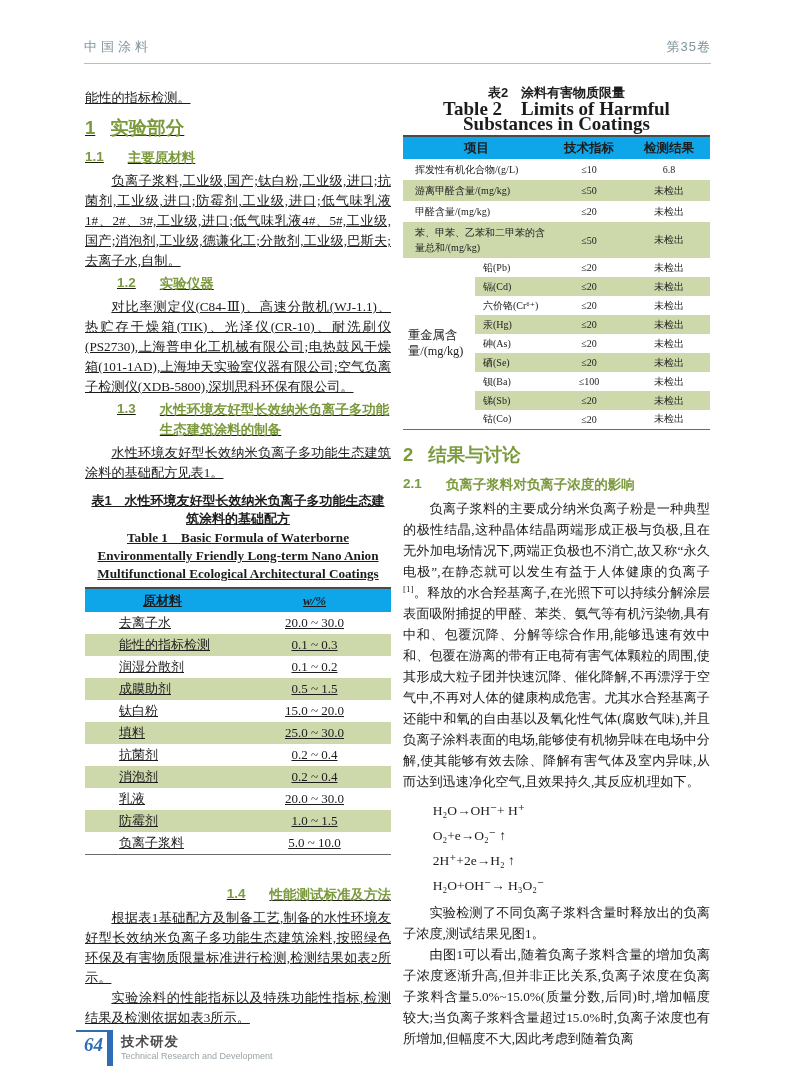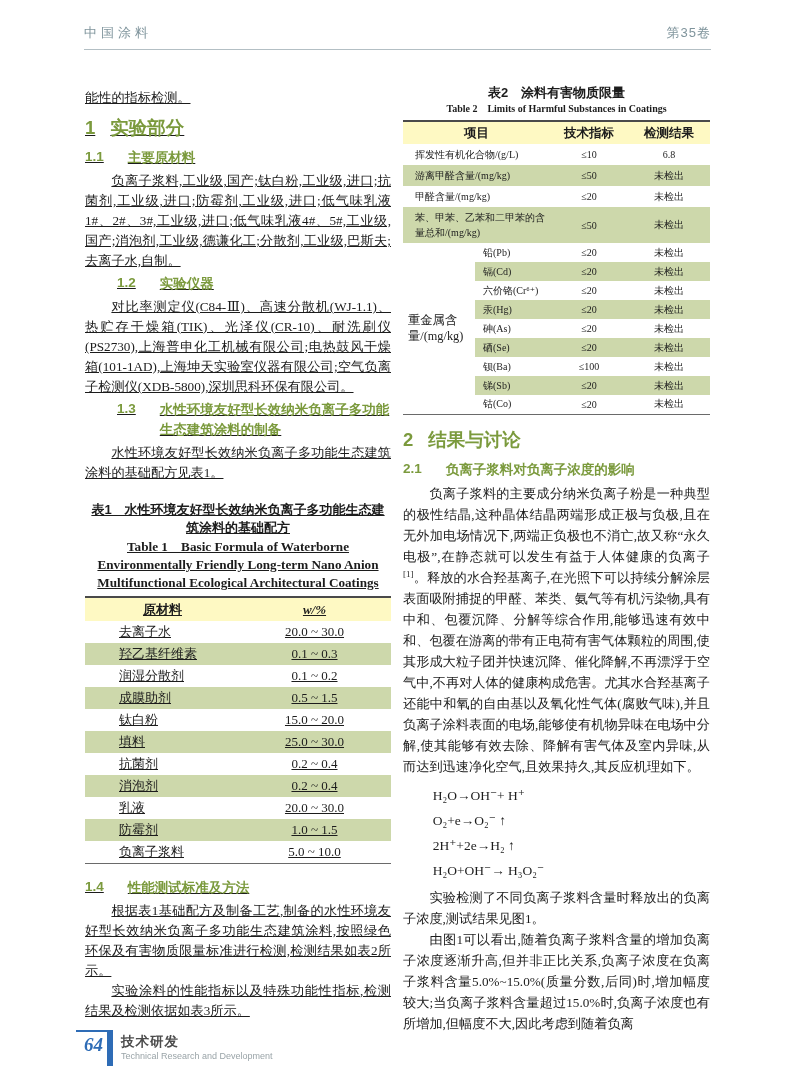--- a/index.html
+++ b/index.html
@@ -4,21 +4,21 @@
 <style>
   * { margin:0; padding:0; box-sizing:border-box; }
   html,body { background:#e8e8e8; }
   .page {
     position:relative; width:794px; height:1077px; background:#ffffff;
     font-family:"Liberation Serif","DejaVu Serif",serif;
     color:#1c1c1c; overflow:hidden;
   }
   
   .running-head {
-    position:absolute; left:84px; right:83px; top:24px;
+    position:absolute; left:84px; right:83px; top:38px;
     display:flex; justify-content:space-between; align-items:flex-end;
     border-bottom:1px solid #b3bfc4; padding-bottom:7px;
     color:#7f949c; font-size:13px;
     font-family:"Liberation Sans","DejaVu Sans",sans-serif;
   }
   .journal-name { letter-spacing:4px; }
   .volume-no { letter-spacing:1px; }
 
   
   .col { position:absolute; width:306px; top:88px; }
@@ -30,34 +30,34 @@
   p.cont { text-indent:0; }
 
   
   .h1 { color:#7b9a3d; font-family:"Liberation Sans","DejaVu Sans",sans-serif;
         font-weight:bold; font-size:18.5px; line-height:26px; display:flex; gap:15px;
         margin-top:7px; margin-bottom:7px; }
   .h2 { color:#7b9a3d; font-family:"Liberation Sans","DejaVu Sans",sans-serif;
         font-weight:bold; font-size:13.5px; line-height:18px; display:flex; gap:24px;
         margin-bottom:3px; }
   .h2 .ttl { line-height:20px; }
-  .mt2{margin-top:2px;} .mt3{margin-top:3px;margin-left:32px;} .mt10{margin-top:10px;} .mt12{margin-top:12px;} .mt14{margin-top:14px;}
+  .mt2{margin-top:2px;} .mt3{margin-top:3px;margin-left:32px;} .mt10{margin-top:10px;} .mt12{margin-top:12px;} .mt14{margin-top:30px;justify-content:flex-end;}
 
   
   .cap-zh { font-family:"Liberation Sans","DejaVu Sans",sans-serif; font-weight:bold;
             font-size:13px; line-height:17.5px; text-align:center; }
   .cap-en { font-family:"Liberation Serif","DejaVu Serif",serif; font-weight:bold;
             font-size:13.2px; line-height:18px; text-align:center; margin-top:2px; }
   .col-right .cap-zh { line-height:15px; }
-  .col-right .cap-en { font-size:10px; line-height:15px; margin-top:1px; }
+  .col-right .cap-en { font-size:19px; line-height:15px; margin-top:1px; }
 
   
   table { width:100%; border-collapse:collapse; margin-top:4px;
           border-top:2px solid #4a4a4a; border-bottom:1.5px solid #6a6a6a; }
-  th { background:#fef9c3; font-weight:bold; font-size:13px; height:24px; }
+  th { background:#0ea5e9; font-weight:bold; font-size:13px; height:24px; }
   td { font-size:13px; }
 
   
   .t1 td { height:22px; }
   .t1 .c-name { width:50%; padding-left:34px; text-align:left; }
   .t1 .c-val  { text-align:center; }
   .t1 tbody tr:nth-child(even) { background:#cdd8ab; }
   .w-italic { font-style:italic; font-family:"Liberation Serif","DejaVu Serif",serif; }
 
   
@@ -121,37 +121,37 @@
       <span class="ttl">实验仪器</span>
     </div>
     <p class="body">对比率测定仪(C84-Ⅲ)、高速分散机(WJ-1.1)、热贮存干燥箱(TIK)、光泽仪(CR-10)、耐洗刷仪(PS2730),上海普申化工机械有限公司;电热鼓风干燥箱(101-1AD),上海坤天实验室仪器有限公司;空气负离子检测仪(XDB-5800),深圳思科环保有限公司。</p>
 
     <div class="h2 mt3">
       <span>1.3</span>
       <span class="ttl">水性环境友好型长效纳米负离子多功能生态建筑涂料的制备</span>
     </div>
     <p class="body">水性环境友好型长效纳米负离子多功能生态建筑涂料的基础配方见表1。</p>
 
-    <div class="cap-zh mt10" style="margin-top:18px;">表1　水性环境友好型长效纳米负离子多功能生态建筑涂料的基础配方</div>
+    <div class="cap-zh mt10" style="margin-top:9px;">表1　水性环境友好型长效纳米负离子多功能生态建筑涂料的基础配方</div>
     <div class="cap-en">Table 1　Basic Formula of Waterborne Environmentally Friendly Long-term Nano Anion Multifunctional Ecological Architectural Coatings</div>
 
     <table class="t1">
       <thead>
         <tr>
           <th class="c-name" style="text-align:center; padding-left:2px;">原材料</th>
           <th class="w-italic">w/%</th>
         </tr>
       </thead>
       <tbody>
         <tr>
             <td class="c-name">去离子水</td>
             <td class="c-val">20.0 ~ 30.0</td>
           </tr>
         <tr>
-            <td class="c-name">羟乙基纤维素</td>
+            <td class="c-name">能性的指标检测</td>
             <td class="c-val">0.1 ~ 0.3</td>
           </tr>
         <tr>
             <td class="c-name">润湿分散剂</td>
             <td class="c-val">0.1 ~ 0.2</td>
           </tr>
         <tr>
             <td class="c-name">成膜助剂</td>
             <td class="c-val">0.5 ~ 1.5</td>
           </tr>

